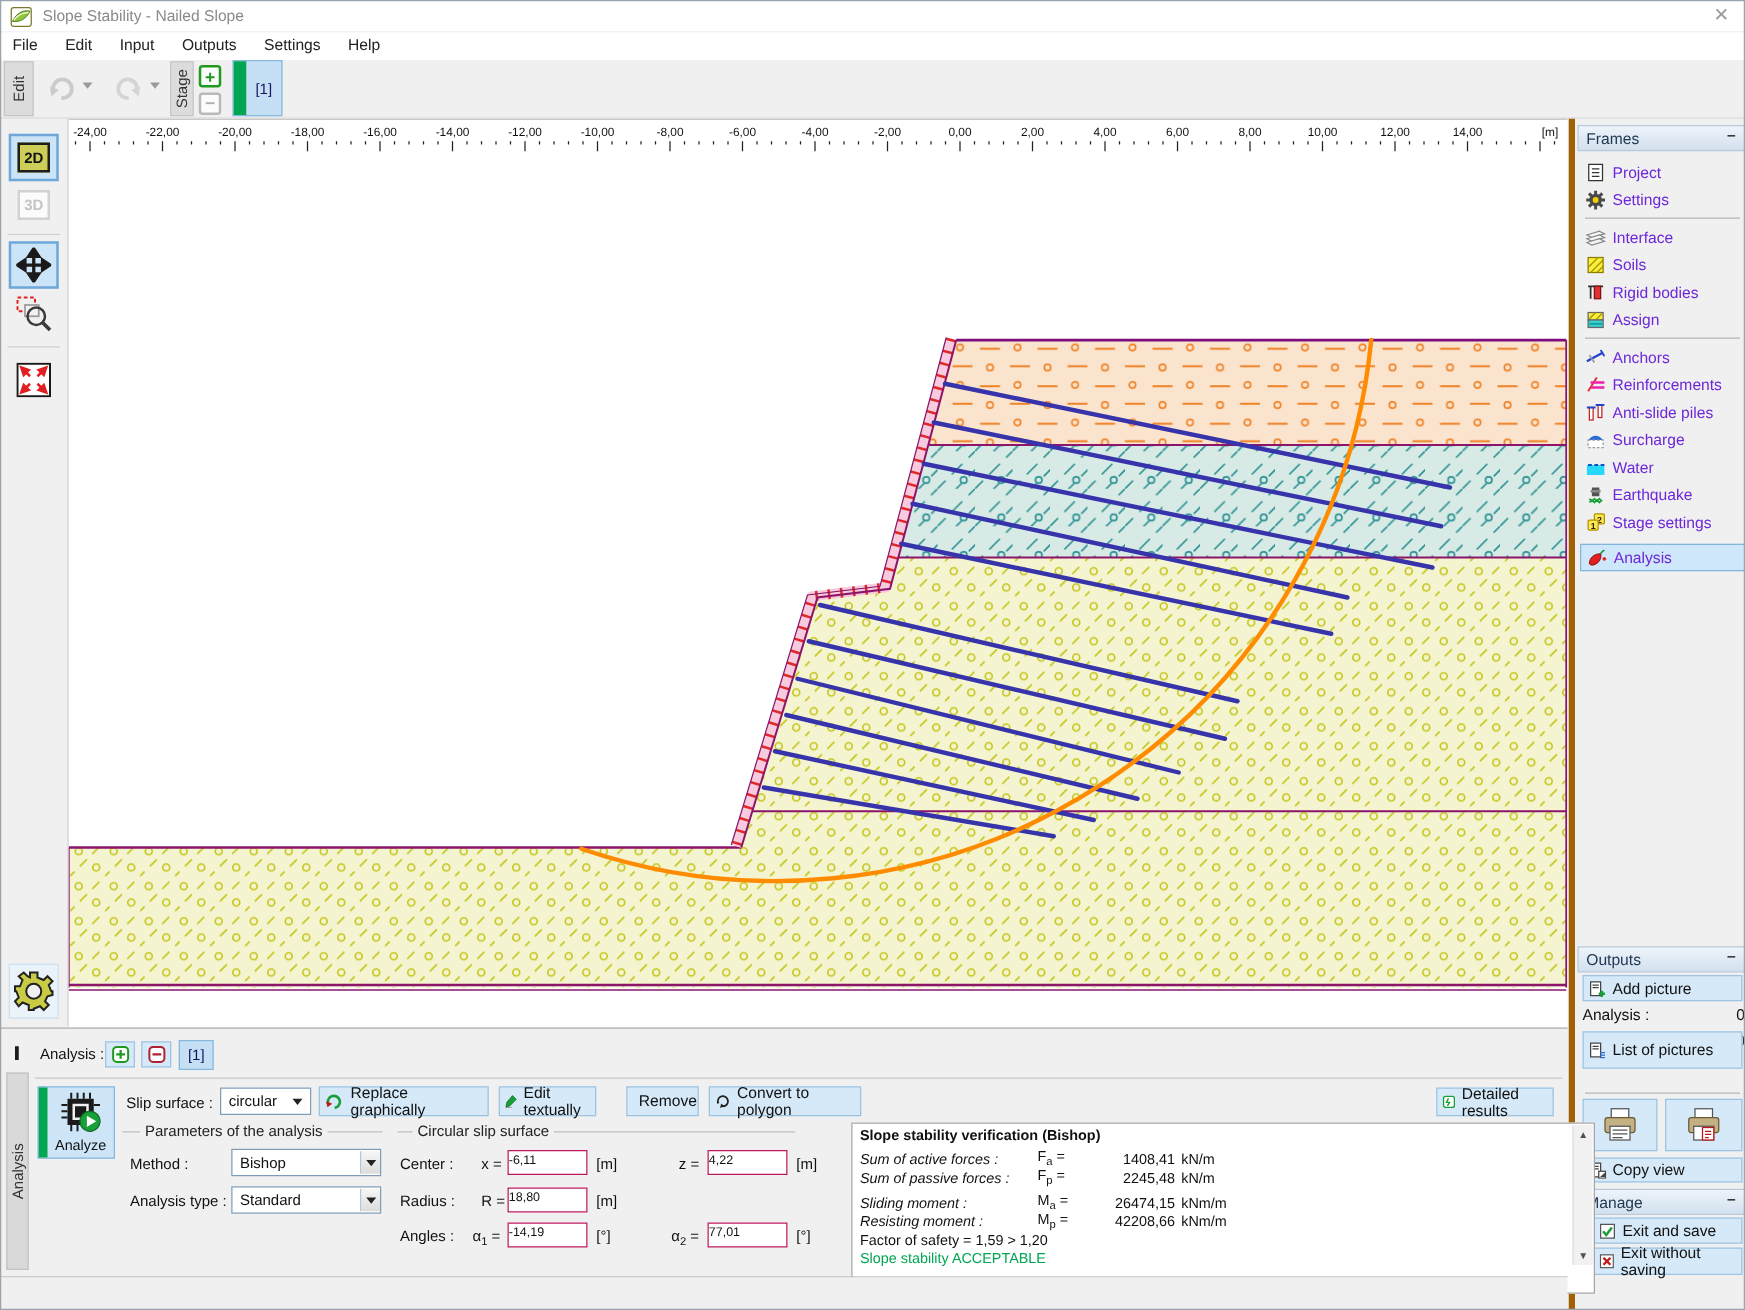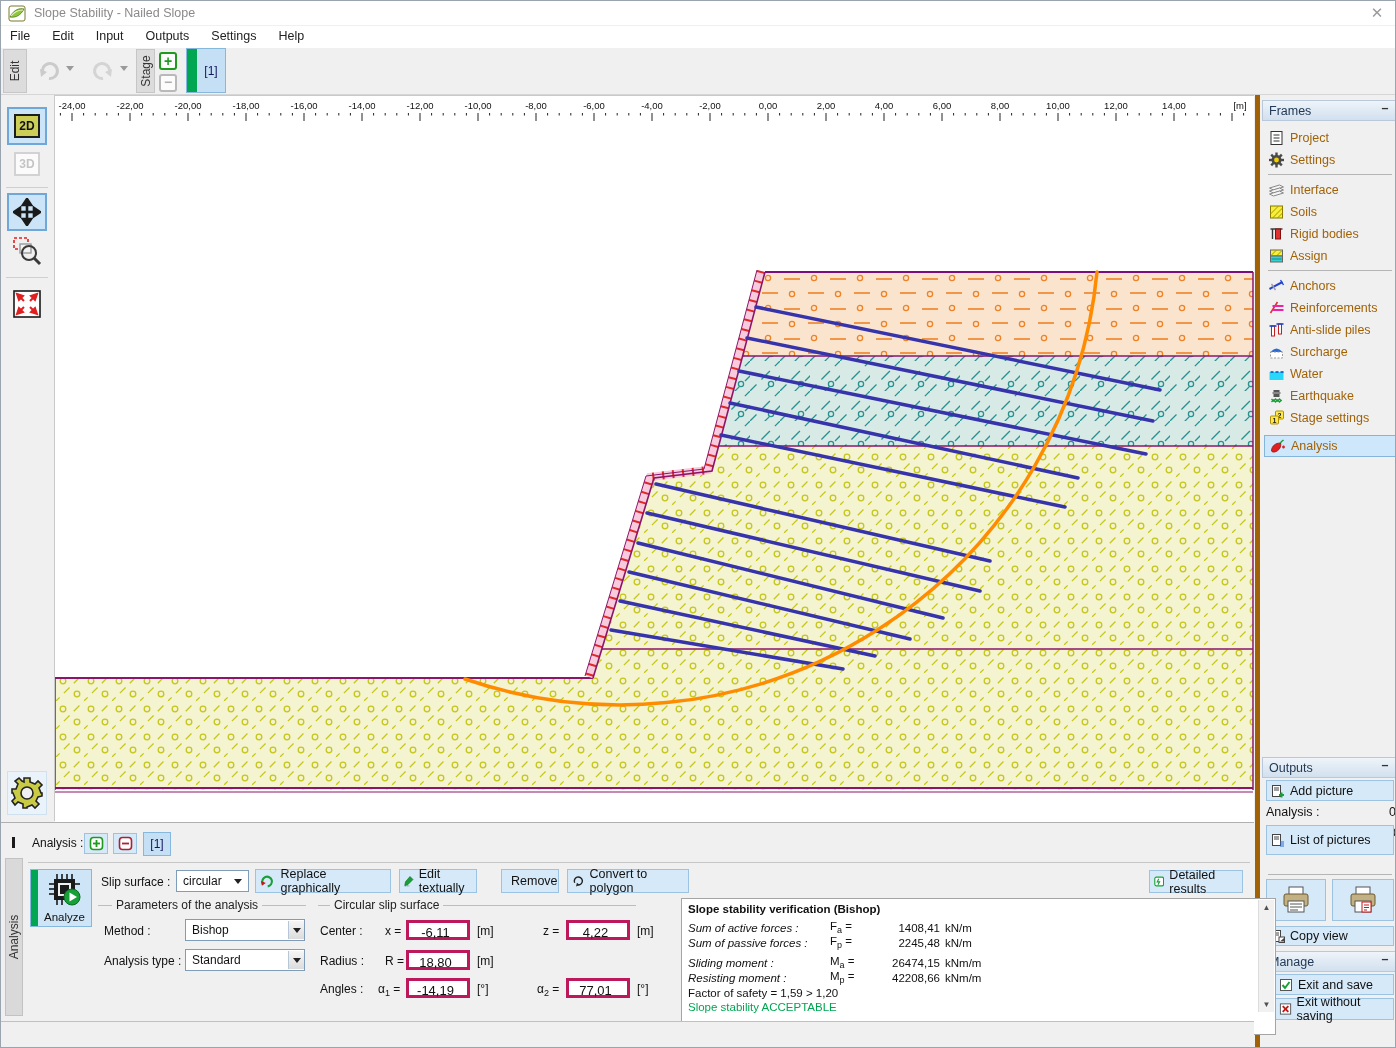--- a/index.html
+++ b/index.html
@@ -45,21 +45,21 @@
 
   
   #canvas { left:55px; top:95px; width:1199px; height:726px; background:#ffffff; border-top:1px solid #c9c9c9; }
   #draw-svg { position:absolute; left:0; top:0; }
 
   
   #rpanel { left:1255px; top:95px; width:141px; height:953px; background:#f0f0f0; border-left:5px solid #a16207;text-decoration:underline; }
   .phead { left:2px; width:136px; height:21px; background:linear-gradient(#eef4fa,#d2e0ee); border:1px solid #b9c9da;
            color:#223a55; font-size:12.5px; padding:3px 0 0 6px; }
   .phead .minim { position:absolute; right:5px; top:2px; width:14px; height:14px; font-weight:bold; color:#333; text-align:center; line-height:10px; }
-  .fitem { left:4px; width:133px; height:22px; display:flex; align-items:center; gap:5px; padding-left:4px; font-size:12.5px; color:#a16207; }
+  .fitem { left:4px; width:133px; height:22px; display:flex; align-items:center; gap:5px; padding-left:4px; font-size:12.5px; color:#6d28d9; }
   .fitem.sel { background:#cfe7fa; border:1px solid #84b6dc; }
   .fitem svg { flex:0 0 17px; }
   .fsep { left:8px; width:124px; height:1px; background:#b5b5b5; }
   .blue-btn { background:#d6e9f8; border:1px solid #9cc3e2; display:flex; align-items:center; gap:5px; padding:0 4px; font-size:12.5px; color:#111; }
   .rp-row { left:6px; width:130px; display:flex; justify-content:space-between; font-size:12.5px; color:#111; }
 
   
   #bpanel { left:0; top:822px; width:1254px; height:199px; background:#f0f0f0; border-top:1px solid #b0b0b0; }
   #bpanel-grip { left:12px; top:14px; width:3px; height:11px; background:#1a1a1a; }
   #analysis-vtab { left:5px; top:35px; width:18px; height:158px; background:#d9d9d9; border:1px solid #c2c2c2; display:flex; align-items:center; justify-content:center; }
@@ -67,21 +67,21 @@
   .mini-btn { width:24px; height:21px; background:#d6e9f8; border:1px solid #9cc3e2; display:flex; align-items:center; justify-content:center; }
   #btabline { left:28px; top:39px; width:1222px; height:1px; background:#c6c6c6; }
   #analyze-btn { left:30px; top:46px; width:62px; height:58px; background:#cde5f7; border:1px solid #86b7dd;padding-left:36px; }
   #analyze-btn .greenbar { position:absolute; left:0; top:0; width:7px; height:56px; background:#00a651; }
   #analyze-btn .lbl { position:absolute; left:7px; bottom:3px; width:53px; text-align:center; font-size:11.5px; color:#111; }
   .field { background:#fff; border:1px solid #7f9db9; font-size:12px; color:#111; }
   .combo-arrow { width:0; height:0; border-left:4px solid transparent; border-right:4px solid transparent; border-top:5px solid #222; }
   .combo-btn { width:16px; height:18px; background:linear-gradient(#f6f6f6,#dcdcdc); border-left:1px solid #b5c7d6; display:flex; align-items:center; justify-content:center; }
   .grp-title { font-size:12px; color:#222; background:#f0f0f0; padding:0 4px; }
   .grp-line { height:1px; background:#bdbdbd; }
-  .num-input { background:#fff; border:3px solid #be185d; font-size:13px; color:#111; text-align:center; padding:2px 5px 0 0; }
+  .num-input { background:#fff; border:1px solid #be185d; font-size:10px; color:#111; text-align:left; padding:2px 5px 0 0; }
   .plab { font-size:12px; color:#111; }
   #results-box { left:645px; top:75px; width:595px; height:137px; background:#fff; border:1px solid #a5a5a5;margin-left:36px; }
   #results-inner { position:absolute; left:6px; top:4px; width:568px; font-size:11.5px; color:#111; }
   .res-row { display:flex; height:15px; align-items:center; }
   .res-row .rlab { width:142px;font-style:italic; } .res-row .rsym { width:48px; } .res-row .rval { width:62px; text-align:right; } .res-row .runit { padding-left:5px; }
   #res-scroll { position:absolute; right:1px; top:1px; width:16px; height:112px; background:#f1f1f1; border-left:1px solid #dcdcdc; }
   .scroll-arrow { position:absolute; left:0; width:15px; height:15px; font-size:8px; color:#505050; text-align:center; line-height:15px; background:#f1f1f1; }
   #bottom-strip-line { left:0; top:1021px; width:1254px; height:1px; background:#c0c0c0; }
   sub { font-size:9px; }
 </style>

